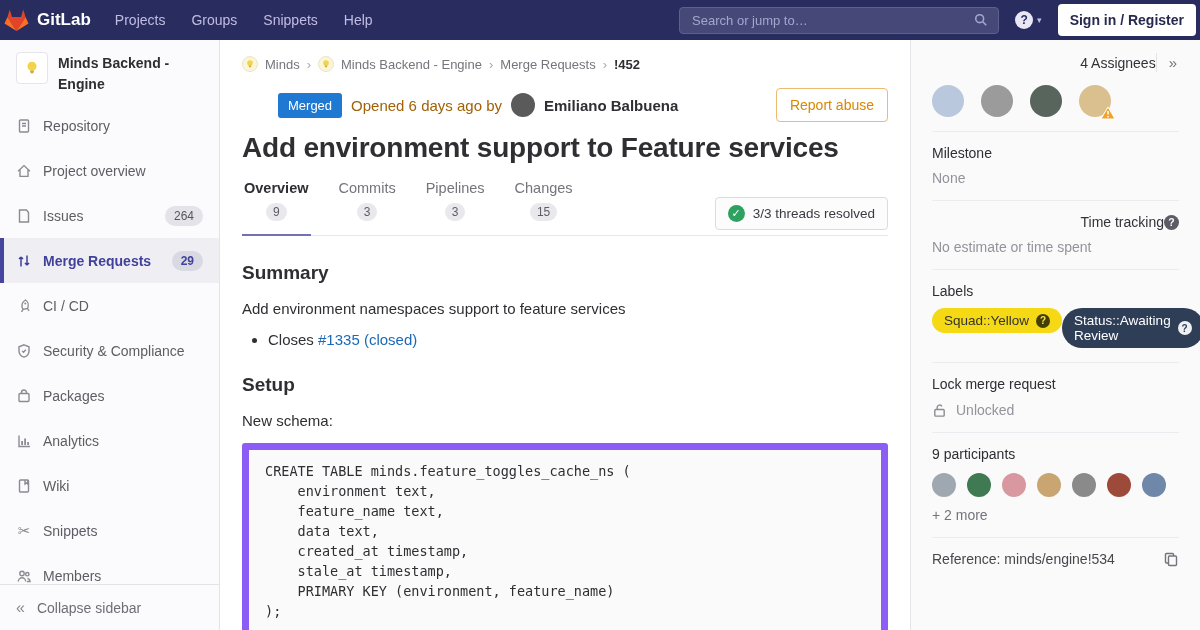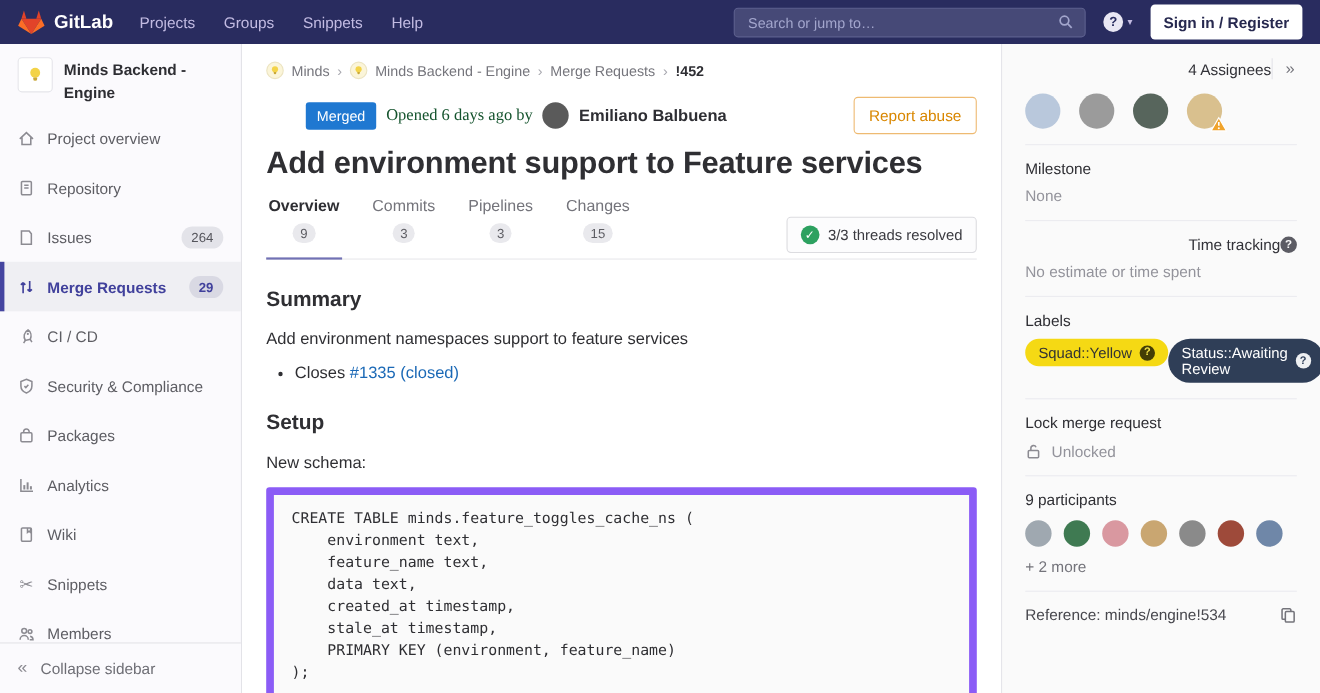--- a/index.html
+++ b/index.html
@@ -5,21 +5,21 @@
   * { box-sizing: border-box; }
   html,body { margin:0; padding:0; }
   body {
     width:1200px; height:630px; position:relative; overflow:hidden;
     font-family:"Liberation Sans", sans-serif; background:#fff; color:#2f2f33;
   }
   svg { display:block; }
 
   
   .navbar{position:absolute;top:0;left:0;right:0;height:40px;background:#292c5f;
-    display:flex;align-items:center;padding:0 16px;z-index:5;}
+    display:flex;align-items:center;padding:0 4px;z-index:5;}
   .logo{flex:none;margin-right:8px;cursor:pointer;}
   .brand{color:#fff;font-size:17px;font-weight:600;margin-right:24px;cursor:pointer;}
   .nav-link{color:#c2bbe2;font-size:14px;margin-right:26px;cursor:pointer;white-space:nowrap;}
   .search{margin-left:auto;width:320px;height:27px;background:#464977;border:1px solid #5d608e;
     border-radius:4px;display:flex;align-items:center;padding:0 10px;}
   .search input{flex:1;background:transparent;border:none;outline:none;color:#e4e4f2;font-size:13px;
     font-family:"Liberation Sans",sans-serif;}
   .search input::placeholder{color:#a3a6cd;}
   .help-menu{display:flex;align-items:center;gap:4px;margin:0 16px;cursor:pointer;}
   .help-circle{width:18px;height:18px;border-radius:50%;background:#e9e7f4;color:#292c5f;
@@ -52,21 +52,21 @@
   .main{position:absolute;top:40px;left:220px;right:290px;bottom:0;background:#fff;
     padding:16px 22px 0;overflow:hidden;}
   .breadcrumb{display:flex;align-items:center;gap:7px;font-size:13px;color:#75757c;}
   .crumb{cursor:pointer;white-space:nowrap;}
   .crumb-avatar{width:16px;height:16px;border-radius:50%;background:#fbf5d9;border:1px solid #ece4c2;
     display:flex;align-items:center;justify-content:center;flex:none;}
   .crumb-sep{color:#a9a9b0;}
   .crumb-last{color:#2e2e33;font-weight:600;}
   .status-row{display:flex;align-items:center;margin-top:16px;gap:9px;}
   .merged{color:#fff;font-size:13px;padding:5px 10px;border-radius:3px;cursor:default;}
-  .opened{font-size:15px;color:#14532d;font-family:Liberation Serif, serif;}
+  .opened{font-size:15px;color:#a16207;}
   .author-avatar{width:24px;height:24px;border-radius:50%;flex:none;}
   .author{font-weight:700;font-size:15px;color:#2e2e33;cursor:pointer;}
   .report{margin-left:auto;background:#fff;border:1px solid #eeba72;color:#d98700;font-size:14px;
     padding:8px 13px;border-radius:4px;cursor:pointer;font-family:"Liberation Sans",sans-serif;}
   .page-title{font-size:28px;font-weight:700;color:#2f2f33;margin:10px 0 0;letter-spacing:-0.2px;}
   .tabs-row{display:flex;align-items:flex-end;border-bottom:1px solid #e8e8ec;margin-top:6px;}
   .tab{display:flex;gap:7px;align-items:center;padding:10px 2px 13px;margin-right:26px;font-size:14.5px;
     color:#74747b;cursor:pointer;border-bottom:2px solid transparent;margin-bottom:-1px;white-space:nowrap;flex-direction:column;}
   .tab.active{color:#2e2e33;font-weight:700;border-bottom-color:#7171b4;}
   .count{background:#e9e9ed;color:#5d5d63;font-size:12px;border-radius:9px;padding:2px 7px;font-weight:400;}
@@ -151,34 +151,34 @@
         <circle cx="8" cy="6.4" r="4" fill="#f3d348"></circle>
         <path d="M6.4 10.2h3.2v1.1a1.6 1.6 0 0 1-3.2 0z" fill="#c9a83a"></path>
       </svg>
     </span>
     <span class="ctx-name">Minds Backend - Engine</span>
   </div>
 
   <div class="s-item">
     <span class="ic">
       <svg width="16" height="16" viewBox="0 0 16 16" fill="none" stroke="currentColor" stroke-width="1.4">
-          <path d="M2 8.2 8 2.6 14 8.2M4 7v6.4h8V7"></path>
-        </svg>
-    </span>
-    <span>Project overview</span>
-  </div>
-
-  <div class="s-item">
-    <span class="ic">
-      <svg width="16" height="16" viewBox="0 0 16 16" fill="none" stroke="currentColor" stroke-width="1.4">
           <rect x="3.5" y="2" width="9" height="12" rx="1"></rect>
           <path d="M6 5.5h4M6 8h4"></path>
         </svg>
     </span>
     <span>Repository</span>
+  </div>
+
+  <div class="s-item">
+    <span class="ic">
+      <svg width="16" height="16" viewBox="0 0 16 16" fill="none" stroke="currentColor" stroke-width="1.4">
+          <path d="M2 8.2 8 2.6 14 8.2M4 7v6.4h8V7"></path>
+        </svg>
+    </span>
+    <span>Project overview</span>
   </div>
 
   <div class="s-item">
     <span class="ic">
       <svg width="16" height="16" viewBox="0 0 16 16" fill="none" stroke="currentColor" stroke-width="1.4">
           <path d="M3.5 2h7l2 2.5v9.5h-9z"></path>
         </svg>
     </span>
     <span>Issues</span>
     <span class="s-badge">264</span>

